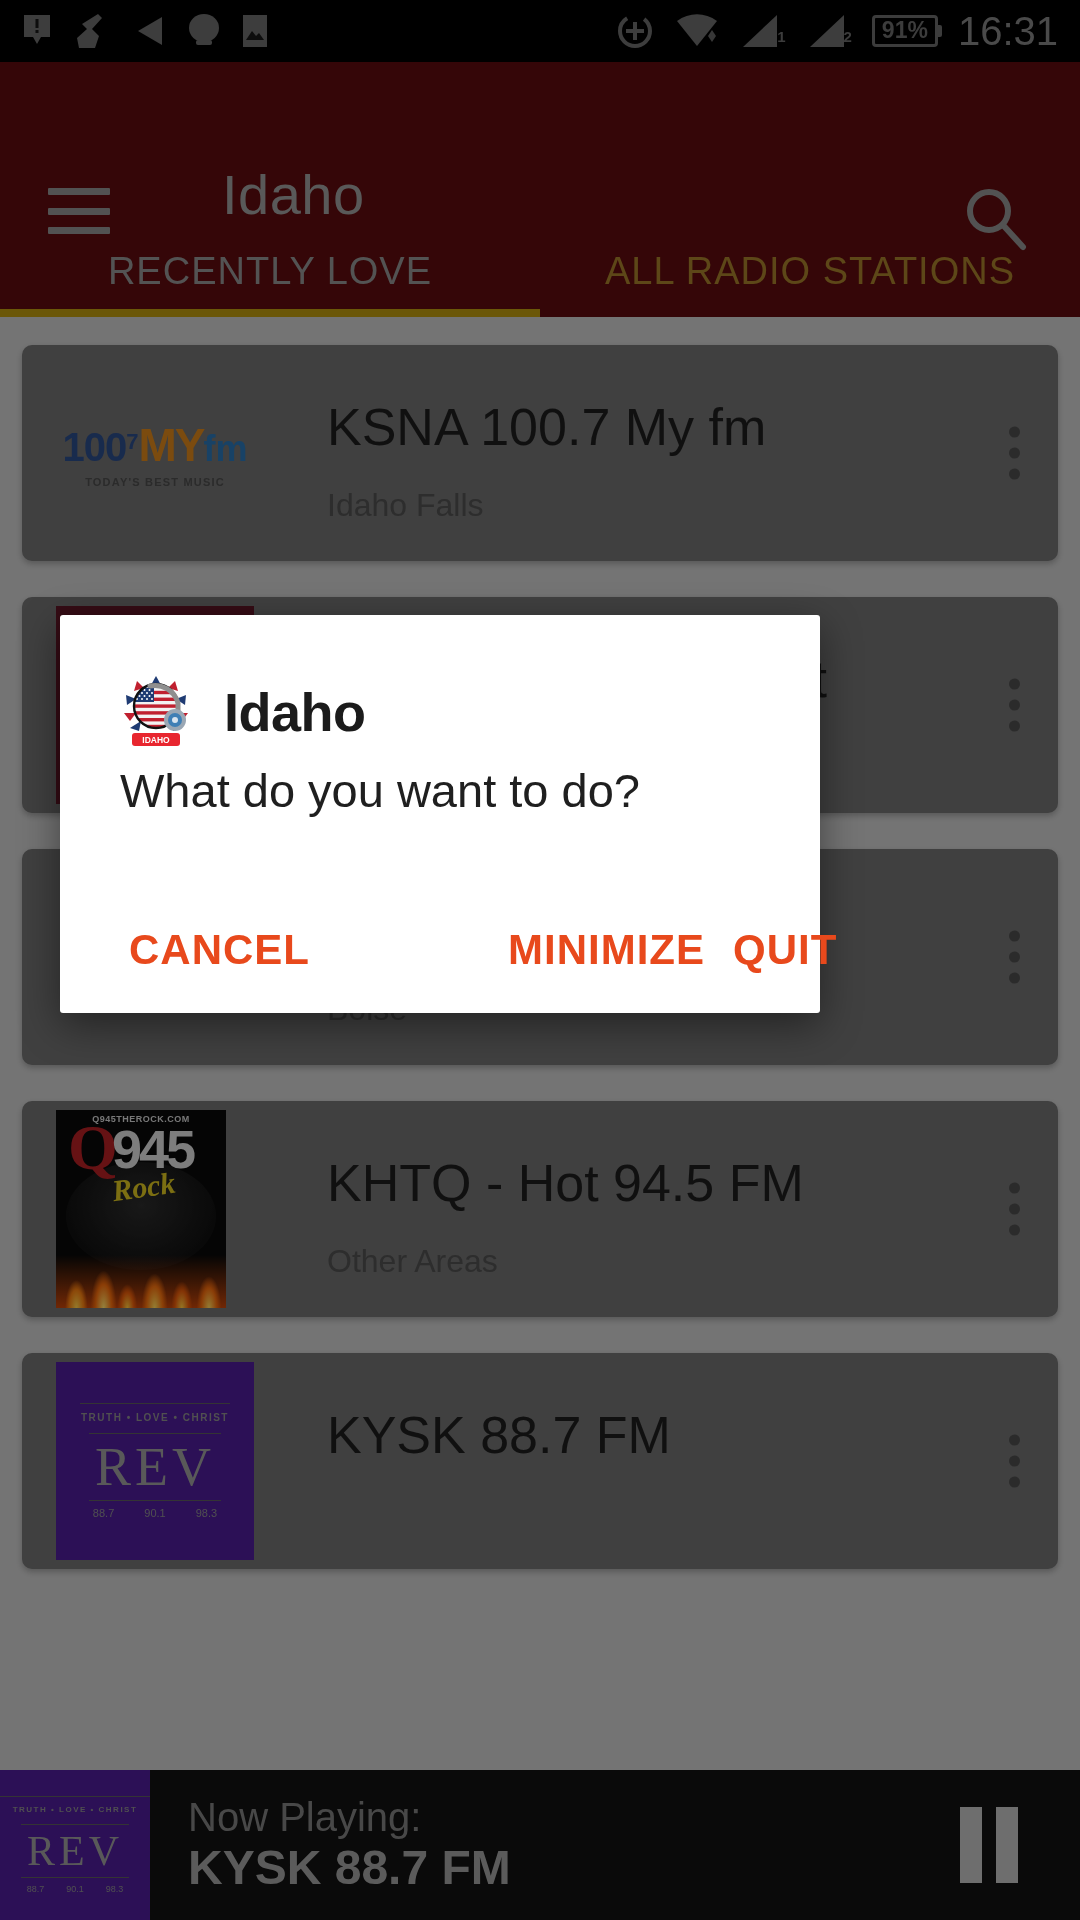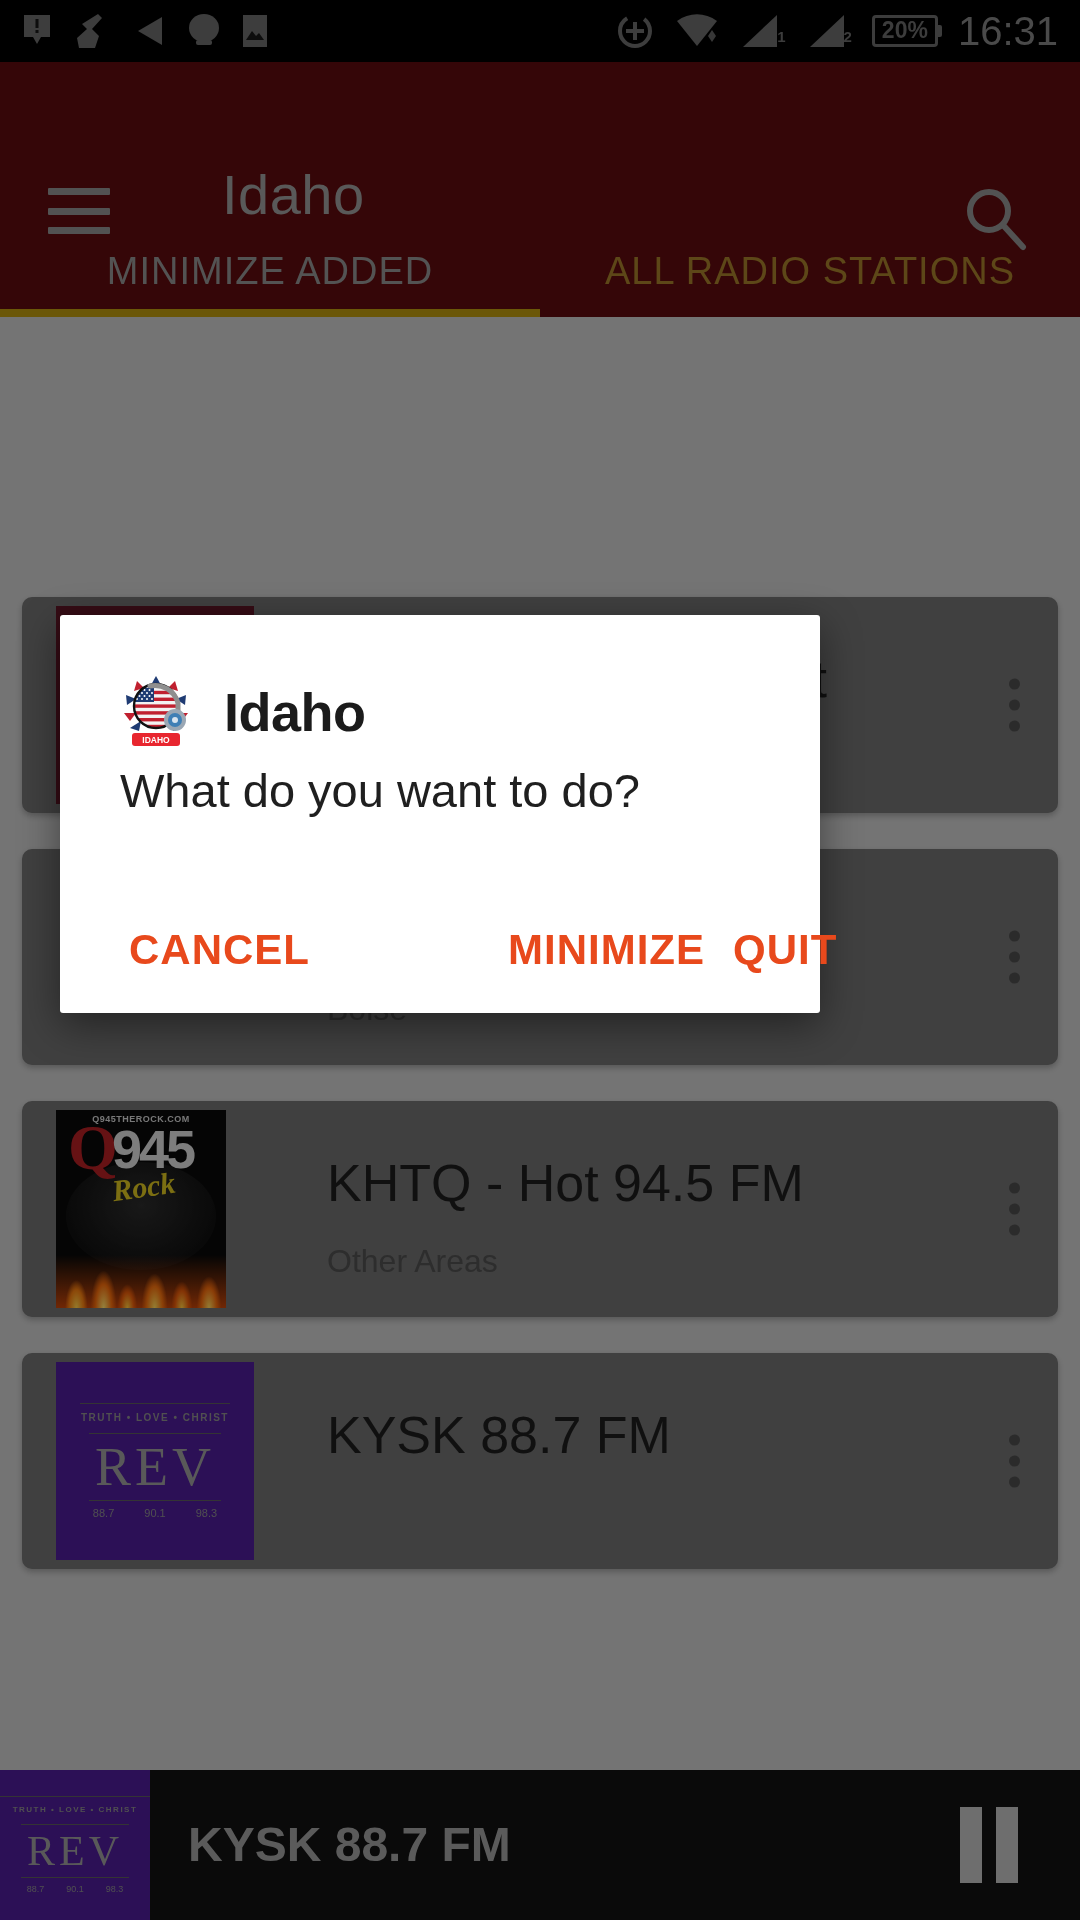--- a/index.html
+++ b/index.html
@@ -271,21 +271,21 @@
           <path fill="#3d3d3d" d="M38 2v32H4z"></path>
         </svg>
       <em class="sim-num" style="font-style:normal">1</em>
     </span>
     <span class="sig-wrap">
       <svg class="sb-ico" width="42" height="36" viewBox="0 0 42 36">
           <path fill="#3d3d3d" d="M38 2v32H4z"></path>
         </svg>
       <em class="sim-num" style="font-style:normal">2</em>
     </span>
-    <span id="sb-battery">20%</span>
+    <span id="sb-battery">91%</span>
     <span id="sb-clock">16:31</span>
   </div>
 </div>
 
 <div id="app">
 
   <div id="appbar">
     <div id="menu-btn">
         <i></i>
         <i></i>
@@ -293,28 +293,48 @@
       </div>
     <div id="appbar-title">Idaho</div>
     <div id="search-btn">
       <svg width="70" height="70" viewBox="0 0 70 70">
           <circle cx="29" cy="27" r="19" fill="none" stroke="#8d8d8d" stroke-width="6"></circle>
           <line x1="43" y1="41" x2="63" y2="63" stroke="#8d8d8d" stroke-width="6" stroke-linecap="round"></line>
         </svg>
     </div>
 
     <div id="tabs">
-      <div class="tab active">MINIMIZE ADDED</div>
+      <div class="tab active">RECENTLY LOVE</div>
       <div class="tab inactive">ALL RADIO STATIONS</div>
       <div id="tab-indicator"></div>
     </div>
   </div>
 
   <div id="list">
 
+    <div class="card" id="card1">
+      <div class="thumb">
+        <div class="logo-myfm">
+          <div class="myfm-row">
+            <span class="myfm-100">100</span>
+            <span class="myfm-7">7</span>
+            <span class="myfm-MY">MY</span>
+            <span class="myfm-fm">fm</span>
+          </div>
+          <div class="myfm-tag">TODAY'S BEST MUSIC</div>
+        </div>
+      </div>
+      <div class="card-title">KSNA 100.7 My fm</div>
+      <div class="card-sub">Idaho Falls</div>
+      <div class="dots">
+          <i></i>
+          <i></i>
+          <i></i>
+        </div>
+    </div>
 
     <div class="card" id="card2">
       <div class="thumb">
         <div class="logo-npr">
           <div class="npr-box">
             <span>N</span>
             <span>P</span>
           </div>
         </div>
       </div>
@@ -397,20 +417,21 @@
       <div class="rev-rule"></div>
       <div class="rev-tag" style="font-size:8px">TRUTH  •  LOVE  •  CHRIST</div>
       <div class="rev-word" style="font-size:42px">REV</div>
       <div class="rev-freqs" style="gap:22px;font-size:9px">
         <span>88.7</span>
         <span>90.1</span>
         <span>98.3</span>
       </div>
     </div>
     <div id="player-text">
+      <div id="np-label">Now Playing:</div>
       <div id="np-station">KYSK 88.7 FM</div>
     </div>
     <div id="pause-btn">
         <i></i>
         <i></i>
       </div>
   </div>
 </div>
 
 <div id="scrim"></div>

